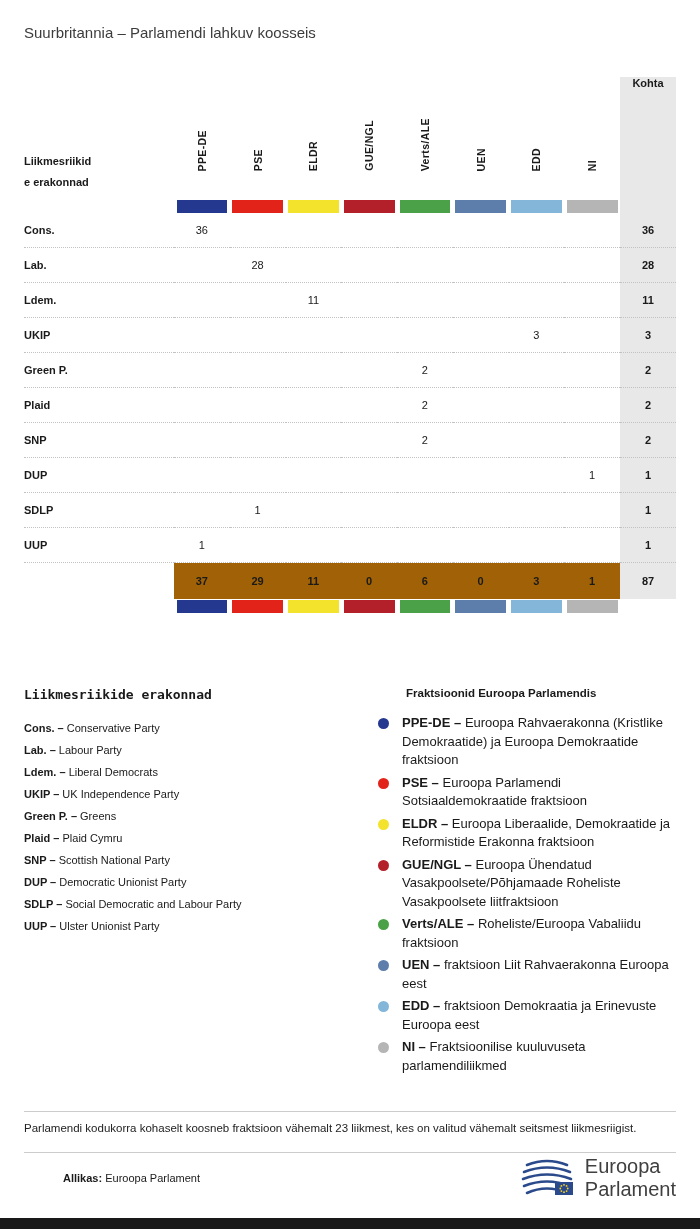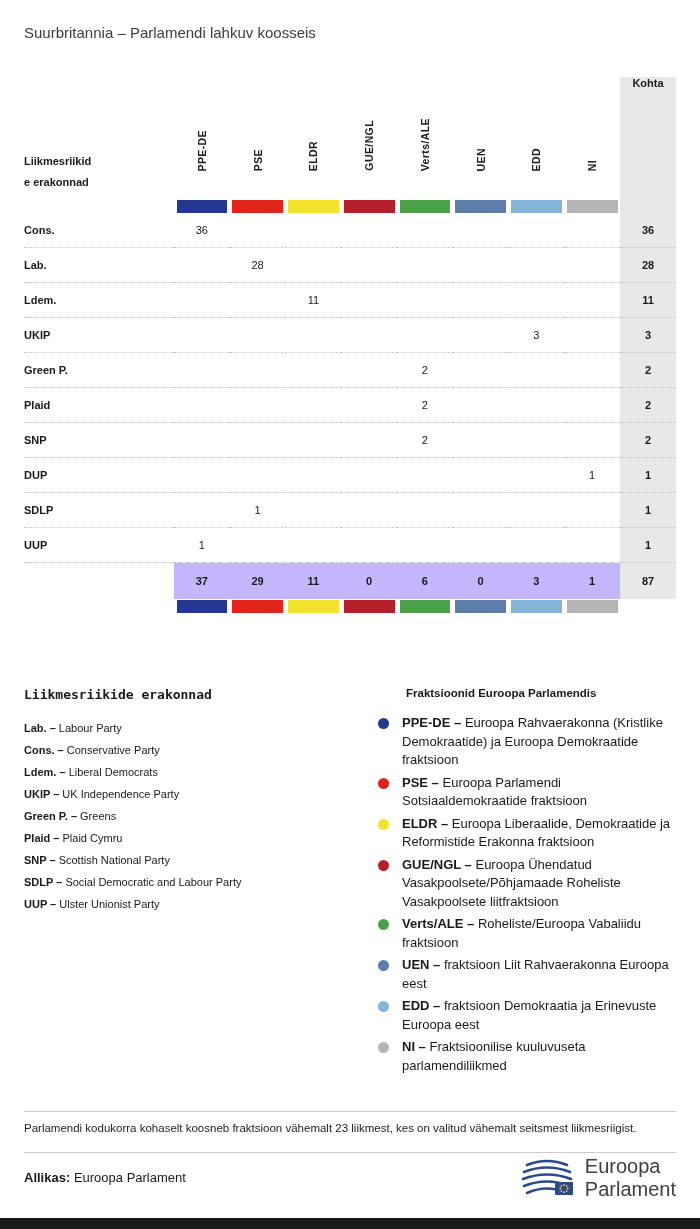--- a/index.html
+++ b/index.html
@@ -27,21 +27,21 @@
     padding:0 82px 6px 0;
   }
   .h-group { align-items:flex-end; justify-content:center; }
   .vert {
     writing-mode:vertical-rl; transform:rotate(180deg);
     font-weight:700; font-size:10.5px; letter-spacing:.4px; margin-bottom:28px;
   }
   .h-kohta { align-items:flex-start; }
   .kohta-txt { font-weight:700; margin-bottom:5px; }
   .kbg { background:#e8e8e8; }
-  .tbg { background:#c4b5fd; }
+  .tbg { background:#a16207; }
   .barrow { align-items:center; }
   .bar { width:calc(100% - 5px); height:13px; margin:0 auto; }
   .dot { border-bottom:1px dotted #c2c2c2; }
   .party { justify-content:flex-start; font-weight:700; }
   .kval { font-weight:700; }
   .tval { font-weight:700; }
   .ktotal { font-weight:700; }
 
   
   .legends { display:flex; margin-top:74px; }
@@ -57,21 +57,21 @@
   .g-item { display:flex; font-size:13px; line-height:18.5px; margin-bottom:4px; }
   .gdot { width:11px; height:11px; border-radius:50%; flex:0 0 11px; margin:4px 13px 0 0; }
   .gtext { flex:1; }
 
   
   .rule { border:none; border-top:1px solid #ccc; }
   .rule-top { margin-top:32px; }
   .footnote { font-size:11.5px; line-height:1.55; margin-top:8px; color:#222; }
   .rule-bottom { margin-top:14px; }
   .footer { display:flex; justify-content:space-between; align-items:center; margin-top:5px; height:40px; }
-  .source { font-size:13px; }
+  .source { font-size:11px;margin-left:39px; }
   .source .lbl { font-weight:700; }
   .logo { display:flex; align-items:center; gap:10px; }
   .logo-text { color:#404040; font-size:20px; line-height:1.12; }
   .bottom-bar { position:absolute; left:0; right:0; bottom:0; height:11px; background:#191919; }
 </style>
 </head>
 <body>
 
 <div class="page">
 
@@ -267,27 +267,28 @@
       <div class="cell barrow">
         <div class="bar" style="background: rgb(181, 181, 181);"></div>
       </div>
       <div class="cell barrow"></div>
     </div>
 
   <div class="legends">
     <div class="legend-left">
       <div class="pl-title">Liikmesriikide erakonnad</div>
       <div>
+          <div class="p-item"><span class="abbr">Cons. –</span> <span class="pname">Conservative Party</span></div>
           <div class="p-item"><span class="abbr">Lab. –</span> <span class="pname">Labour Party</span></div>
-          <div class="p-item"><span class="abbr">Cons. –</span> <span class="pname">Conservative Party</span></div>
           <div class="p-item"><span class="abbr">Ldem. –</span> <span class="pname">Liberal Democrats</span></div>
           <div class="p-item"><span class="abbr">UKIP –</span> <span class="pname">UK Independence Party</span></div>
           <div class="p-item"><span class="abbr">Green P. –</span> <span class="pname">Greens</span></div>
           <div class="p-item"><span class="abbr">Plaid –</span> <span class="pname">Plaid Cymru</span></div>
           <div class="p-item"><span class="abbr">SNP –</span> <span class="pname">Scottish National Party</span></div>
+          <div class="p-item"><span class="abbr">DUP –</span> <span class="pname">Democratic Unionist Party</span></div>
           <div class="p-item"><span class="abbr">SDLP –</span> <span class="pname">Social Democratic and Labour Party</span></div>
           <div class="p-item"><span class="abbr">UUP –</span> <span class="pname">Ulster Unionist Party</span></div>
         </div>
     </div>
     <div class="legend-right">
       <div class="gl-title">Fraktsioonid Euroopa Parlamendis</div>
       <div>
           <div class="g-item">
             <span class="gdot" style="background: rgb(36, 56, 143);"></span>
             <span class="gtext"><span class="abbr">PPE-DE –</span> <span class="gdesc">Euroopa Rahvaerakonna (Kristlike Demokraatide) ja Euroopa Demokraatide fraktsioon</span></span>

